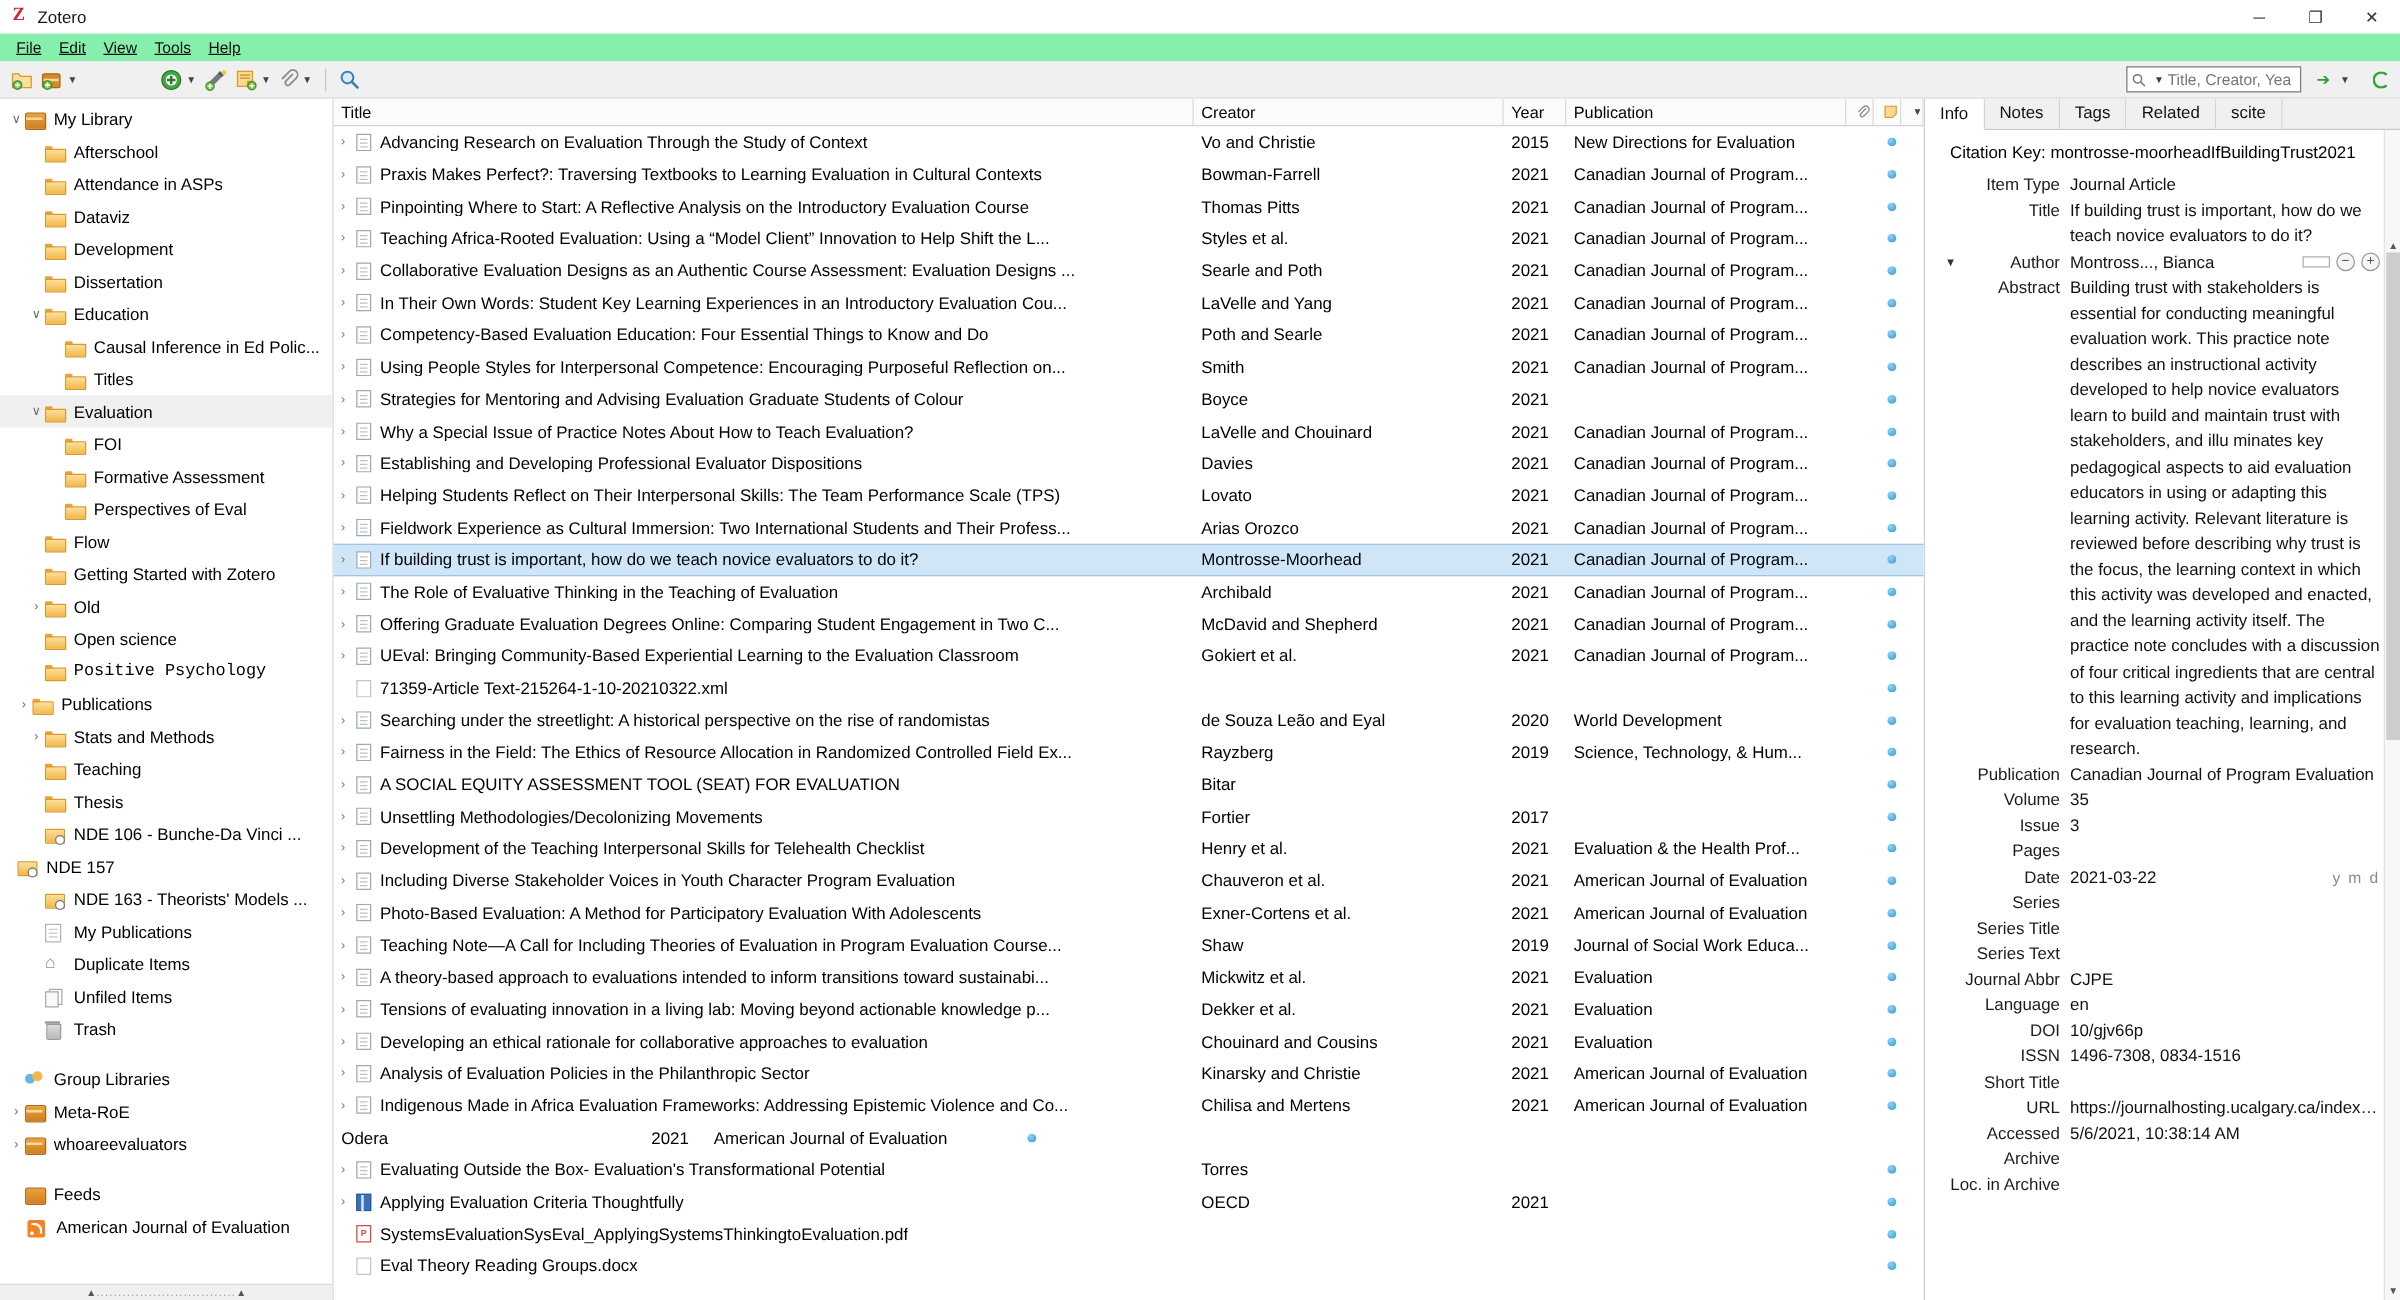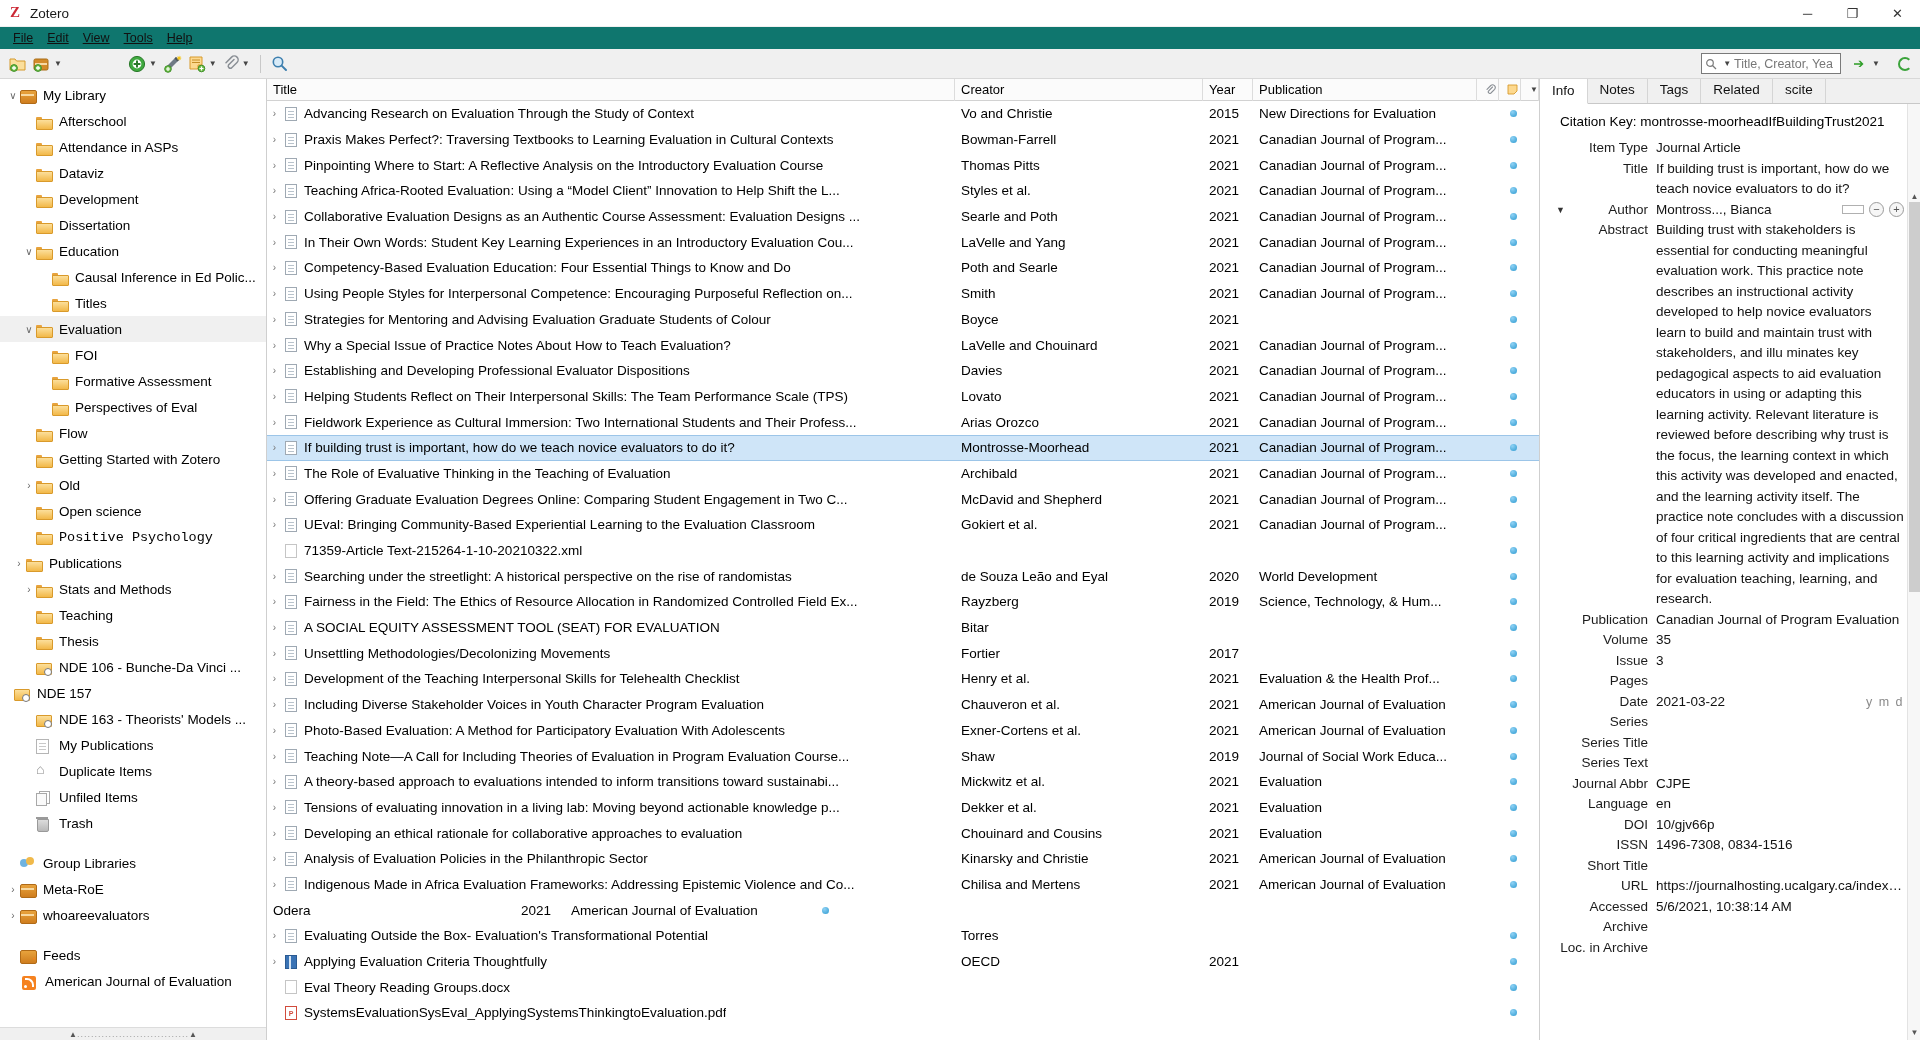--- a/index.html
+++ b/index.html
@@ -25,21 +25,21 @@
   }
   .titlebar .apptitle { font-size: 13.5px; color: #1a1a1a; }
   .titlebar .wbtns { margin-left: auto; display: flex; height: 27px; }
   .titlebar .wbtn {
     width: 45px; height: 27px; display: flex; align-items: center; justify-content: center;
     font-size: 13px; color: #333;
   }
 
   
   .menubar {
-    height: 22px; flex: 0 0 22px; background: #0f766e; display: flex; align-items: center;
+    height: 22px; flex: 0 0 22px; background: #86efac; display: flex; align-items: center;
     padding-left: 6px; border-bottom: 0px;
   }
   .menubar .mi {
     padding: 2px 7px; font-size: 12.5px; color: #111;
   }
   .menubar .mi u { text-decoration: underline; }
 
   
   .toolbar {
     height: 30px; flex: 0 0 30px; background: #f0f0f0; display: flex; align-items: center;
@@ -1142,40 +1142,40 @@
             <div class="c col-att"></div>
             <div class="c col-note">
               <span class="bluedot"></span>
             </div>
             <div class="c col-more"></div>
           </div>
           <div class="irow">
             <div class="c title col-title">
               <span class="rtwisty blank"></span>
               <span class="itemicon">
-                <span class="ti-xml"></span>
-              </span>
-              <span class="ttext" style="overflow: hidden; text-overflow: ellipsis; white-space: nowrap;">Eval Theory Reading Groups.docx</span>
+                <span class="ti-pdf">P</span>
+              </span>
+              <span class="ttext" style="overflow: hidden; text-overflow: ellipsis; white-space: nowrap;">SystemsEvaluationSysEval_ApplyingSystemsThinkingtoEvaluation.pdf</span>
             </div>
             <div class="c col-creator"></div>
             <div class="c col-year"></div>
             <div class="c col-pub"></div>
             <div class="c col-att"></div>
             <div class="c col-note">
               <span class="bluedot"></span>
             </div>
             <div class="c col-more"></div>
           </div>
           <div class="irow">
             <div class="c title col-title">
               <span class="rtwisty blank"></span>
               <span class="itemicon">
-                <span class="ti-pdf">P</span>
-              </span>
-              <span class="ttext" style="overflow: hidden; text-overflow: ellipsis; white-space: nowrap;">SystemsEvaluationSysEval_ApplyingSystemsThinkingtoEvaluation.pdf</span>
+                <span class="ti-xml"></span>
+              </span>
+              <span class="ttext" style="overflow: hidden; text-overflow: ellipsis; white-space: nowrap;">Eval Theory Reading Groups.docx</span>
             </div>
             <div class="c col-creator"></div>
             <div class="c col-year"></div>
             <div class="c col-pub"></div>
             <div class="c col-att"></div>
             <div class="c col-note">
               <span class="bluedot"></span>
             </div>
             <div class="c col-more"></div>
           </div>

